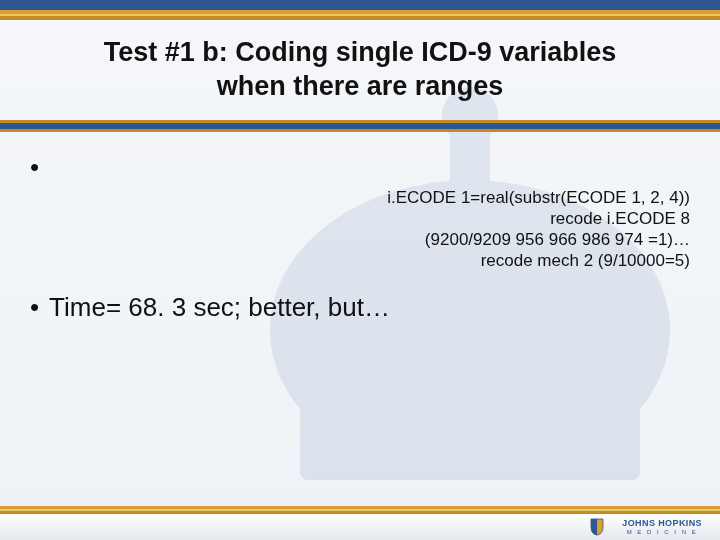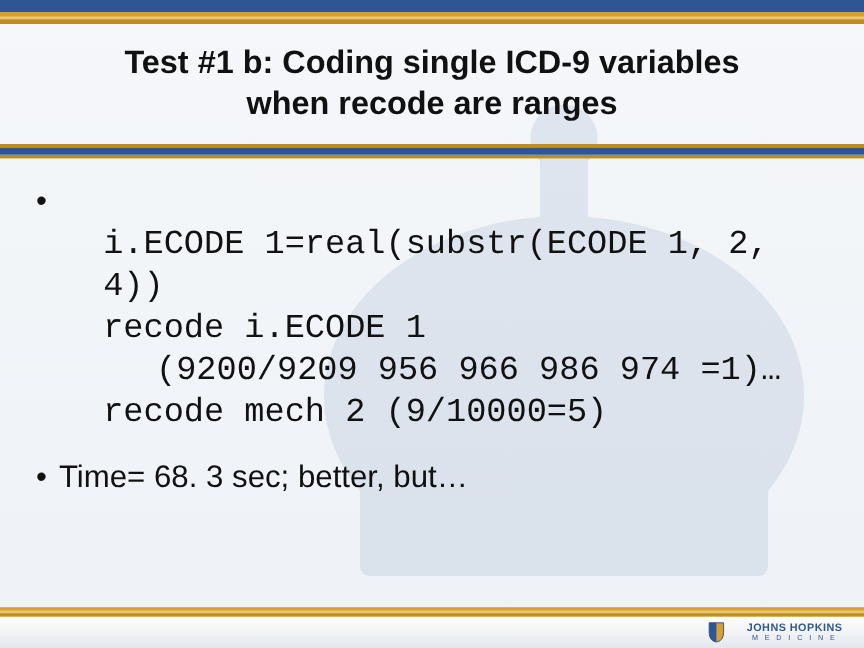--- a/index.html
+++ b/index.html
@@ -25,22 +25,22 @@
   .sepbar { position: relative; z-index: 2; margin-top: 8px; }
   .sepbar .stop { height: 3px; background: #c28c22; }
   .sepbar .smain { height: 6px; background: #2f5694; }
   .sepbar .sbot { height: 3px; background: #c28c22; }
   .content {
     position: relative; z-index: 2; padding: 20px 30px 0 30px;
   }
   .bullet { display: flex; align-items: flex-start; gap: 10px; font-size: 26px; color: #111; }
   .bullet .dot { font-size: 26px; line-height: 1.2; }
   .codeblock {
-    font-family: Liberation Mono, monospace; font-size: 28px; color: #111;
-    padding: 4px 0 10px 56px; line-height: 1.25;
+    font-family: Liberation Sans, sans-serif; font-size: 17px; color: #111;
+    padding: 4px 0 10px 56px; line-height: 1.25; text-align: right;
   }
   .codeblock .indent { padding-left: 44px; display: block; }
   .bullet2 { display: flex; align-items: flex-start; gap: 10px; font-size: 26px; color: #111; margin-top: 10px; }
   .footer {
     position: absolute; left: 0; bottom: 0; width: 100%; z-index: 2;
   }
   .footer .fgold { }
   .footer .fgtop { height: 3px; background: #d9a030; }
   .footer .fgmid { height: 2px; background: #e8c76a; }
   .footer .fgbot { height: 3px; background: #c28c22; }
@@ -71,37 +71,37 @@
   <div class="topbar"></div>
   <div class="goldbar">
     <div class="gtop"></div>
       <div class="gmid"></div>
       <div class="gbot"></div>
   </div>
 
   <div class="title-wrap">
     <div class="title">
       <span>Test #1 b: Coding single ICD-9 variables</span><br>
-      <span>when recode are ranges</span>
+      <span>when there are ranges</span>
     </div>
   </div>
 
   <div class="sepbar">
     <div class="stop"></div>
       <div class="smain"></div>
       <div class="sbot"></div>
   </div>
 
   <div class="content">
     <div class="bullet">
       <span class="dot">•</span>
     </div>
     <div class="codeblock">
       <span>i.ECODE 1=real(substr(ECODE 1, 2, 4))</span><br>
-      <span>recode i.ECODE 1</span><br>
+      <span>recode i.ECODE 8</span><br>
       <span class="indent">(9200/9209 956 966 986 974 =1)…</span>
       <span>recode mech 2 (9/10000=5)</span>
     </div>
     <div class="bullet2">
       <span class="dot">•</span>
       <span>Time= 68. 3 sec; better, but…</span>
     </div>
   </div>
 
   <div class="footer">

